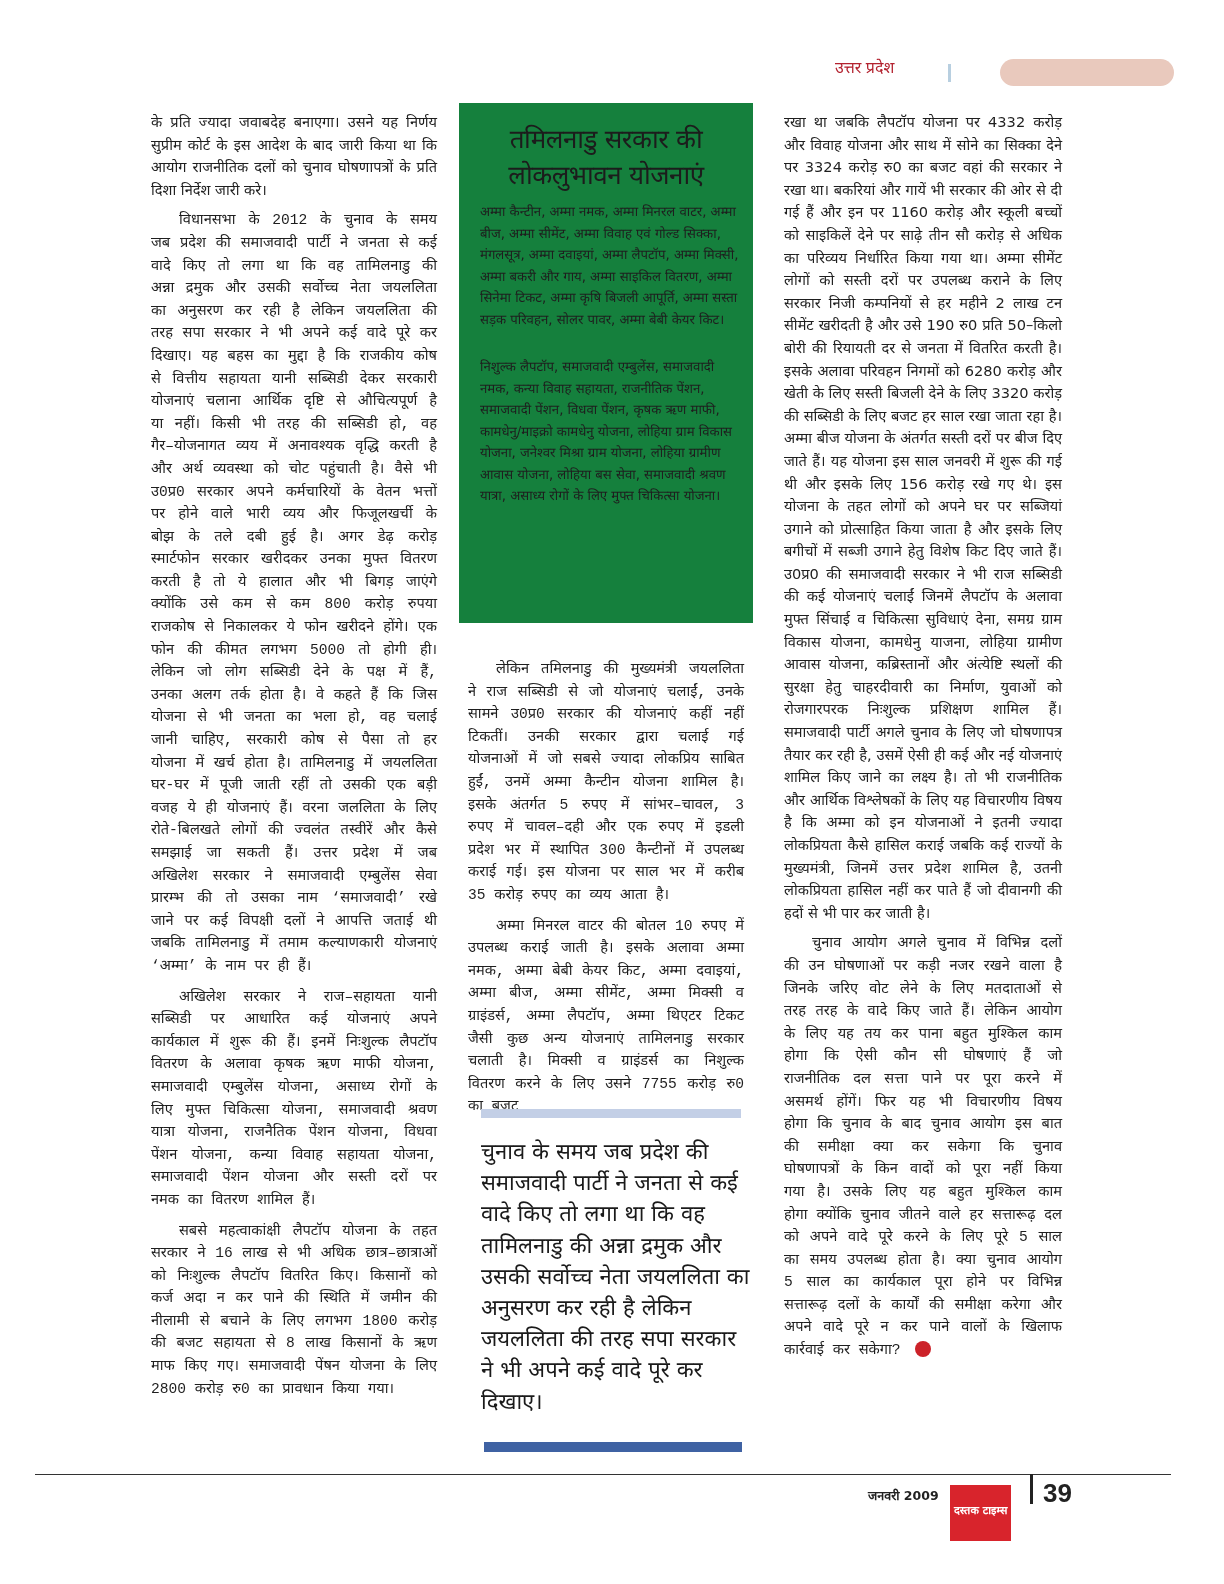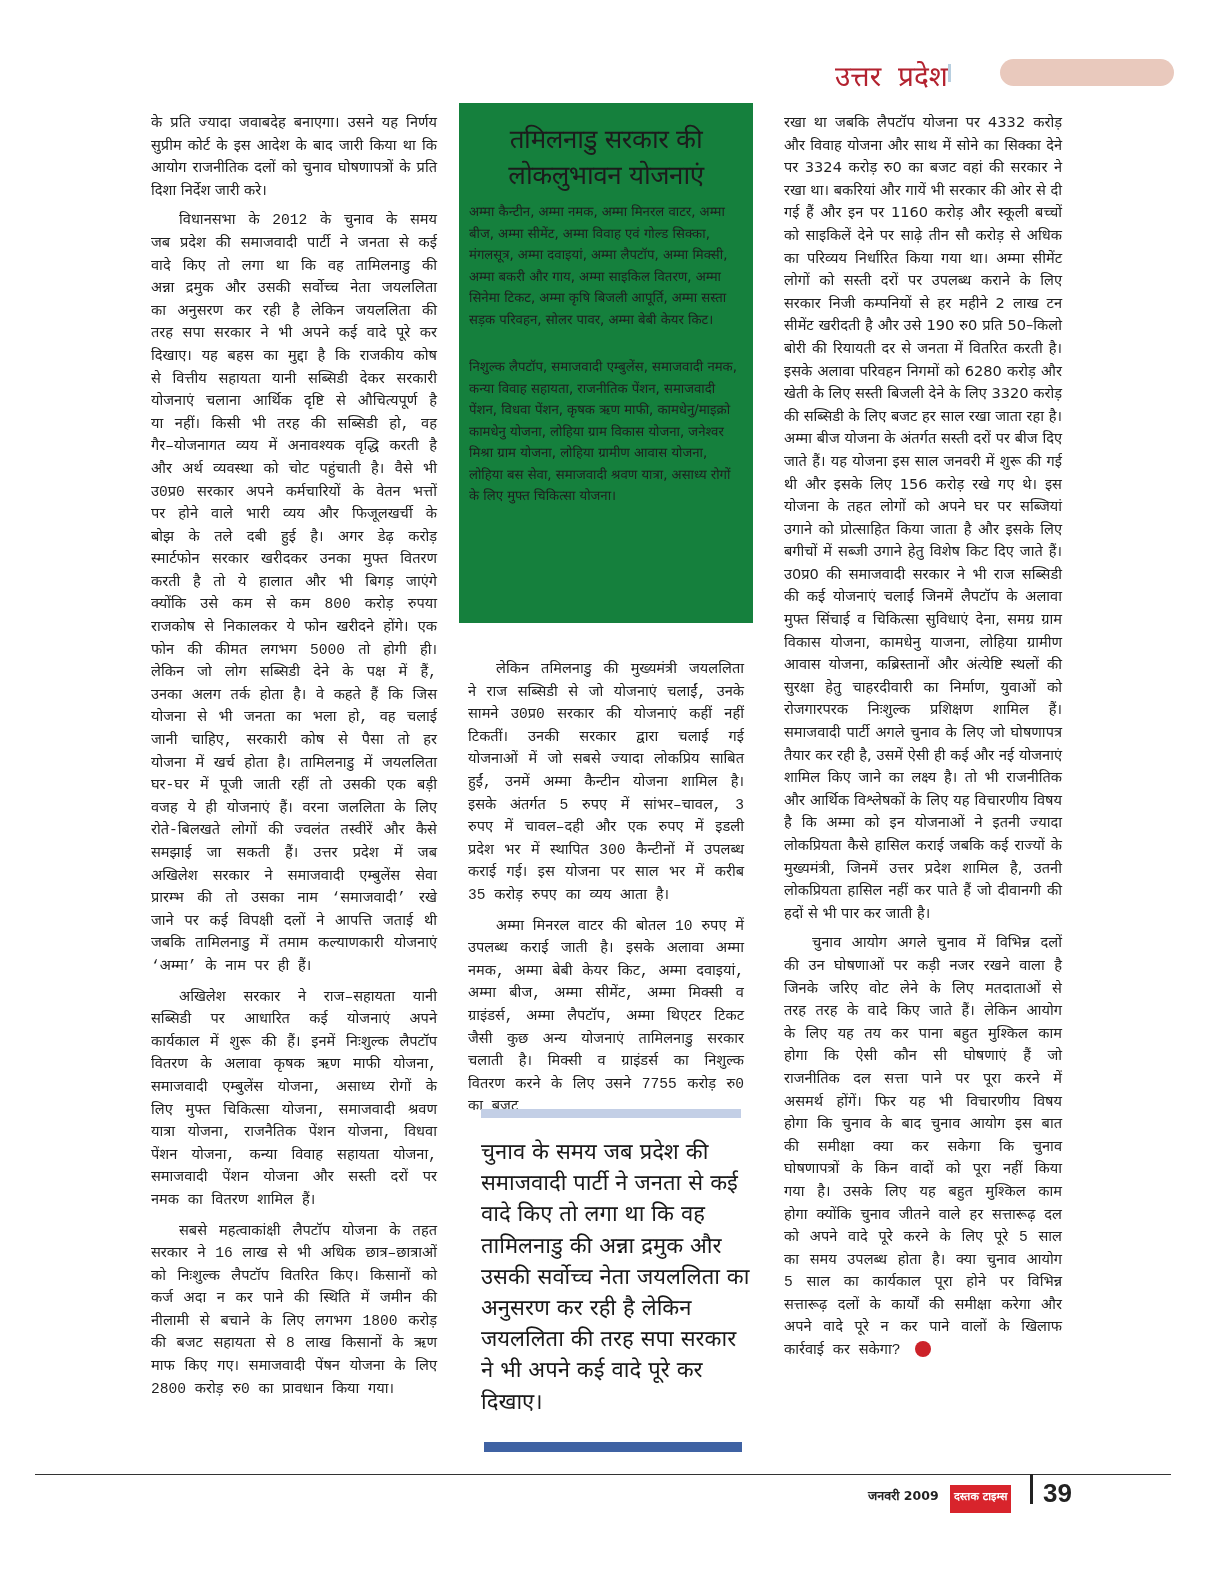--- a/index.html
+++ b/index.html
@@ -1,44 +1,44 @@
 <!DOCTYPE html>
 <html><head>
 <meta charset="utf-8">
 <style>
   html, body { margin: 0; padding: 0; background: #ffffff; }
   body { width: 1224px; height: 1584px; position: relative; overflow: hidden;
          font-family: "DejaVu Sans", sans-serif; color: #222; }
-  .section-header { position: absolute; top: 56px; left: 835px; font-size: 28px; color: #b3222f;
-         font-family: Liberation Mono, monospace; letter-spacing: 0px; }
+  .section-header { position: absolute; top: 56px; left: 835px; font-size: 16px; color: #b3222f;
+         font-family: Liberation Sans, sans-serif; letter-spacing: 0px; }
   .header-bar-sep { position: absolute; top: 64px; left: 948px; width: 3px; height: 18px; background: #b8cfe0; }
   .header-pill { position: absolute; top: 59px; left: 1000px; width: 174px; height: 27px; border-radius: 14px; background: #e9c9bd; }
 
   .col { position: absolute; font-size: 14.6px; line-height: 22.6px; text-align: justify; color: #1e1e1e; }
   .col p { margin: 8px; }
   .col p.indent { text-indent: 28px; font-family: Liberation Mono, monospace; }
   .col-left { left: 143px; top: 103px; width: 302px; }
   .col-mid { left: 460px; top: 650px; width: 292px; }
   .col-right { left: 776px; top: 103px; width: 294px; }
 
   .info-box { position: absolute; left: 459px; top: 103px; width: 294px; height: 520px; background: #15803d; padding: 0; }
   .info-title { font-family: "DejaVu Sans", sans-serif; font-size: 26px; line-height: 36px; text-align: center; color: #1c1c1c; margin: 0; font-weight: normal; letter-spacing: -0.5px; }
-  .info-list { font-size: 13.2px; line-height: 21.5px; margin: 8px 12px 0 10px; color: #1e1e1e; }
+  .info-list { font-size: 13.2px; line-height: 21.5px; margin: 8px 12px 0 21px; color: #1e1e1e; }
   .box1 { padding-top: 18px; }
   .box2 { margin-top: 26px; }
 
   .pull-top-bar { position: absolute; left: 481px; top: 1109px; width: 260px; height: 9px; background: #c3cfe6; }
   .pull-quote { position: absolute; left: 481px; top: 1136px; width: 270px; font-size: 22px; line-height: 31.2px; color: #1a1a1a; }
   .pull-bottom-bar { position: absolute; left: 484px; top: 1442px; width: 258px; height: 10px; background: #3f62a3; }
 
   .end-dot { display: inline-block; width: 16px; height: 16px; border-radius: 50%; background: #cc2229; vertical-align: -3px; margin-left: 14px; }
 
   .footer-rule { position: absolute; left: 35px; top: 1474px; width: 1136px; height: 1px; background: #333; }
   .footer-date { position: absolute; left: 868px; top: 1487px; font-size: 12.5px; font-weight: bold; color: #222; }
-  .footer-logo { position: absolute; left: 950px; top: 1485px; height: 20px; padding: 4px 4px; background: #d8242c; color: #fff; font-size: 11px; font-weight: bold; line-height: 16px; }
+  .footer-logo { position: absolute; left: 950px; top: 1485px; height: 20px; padding: 18px 4px; background: #d8242c; color: #fff; font-size: 11px; font-weight: bold; line-height: 16px; }
   .footer-sep { position: absolute; left: 1030px; top: 1474px; width: 3px; height: 30px; background: #222; }
   .footer-page { position: absolute; left: 1043px; top: 1478px; font-size: 26px; font-weight: bold; color: #222; font-family: "Liberation Sans", sans-serif; }
 </style>
 </head>
 <body>
 
 <div class="section-header">उत्तर प्रदेश</div>
 <div class="header-bar-sep"></div>
 <div class="header-pill"></div>
 

